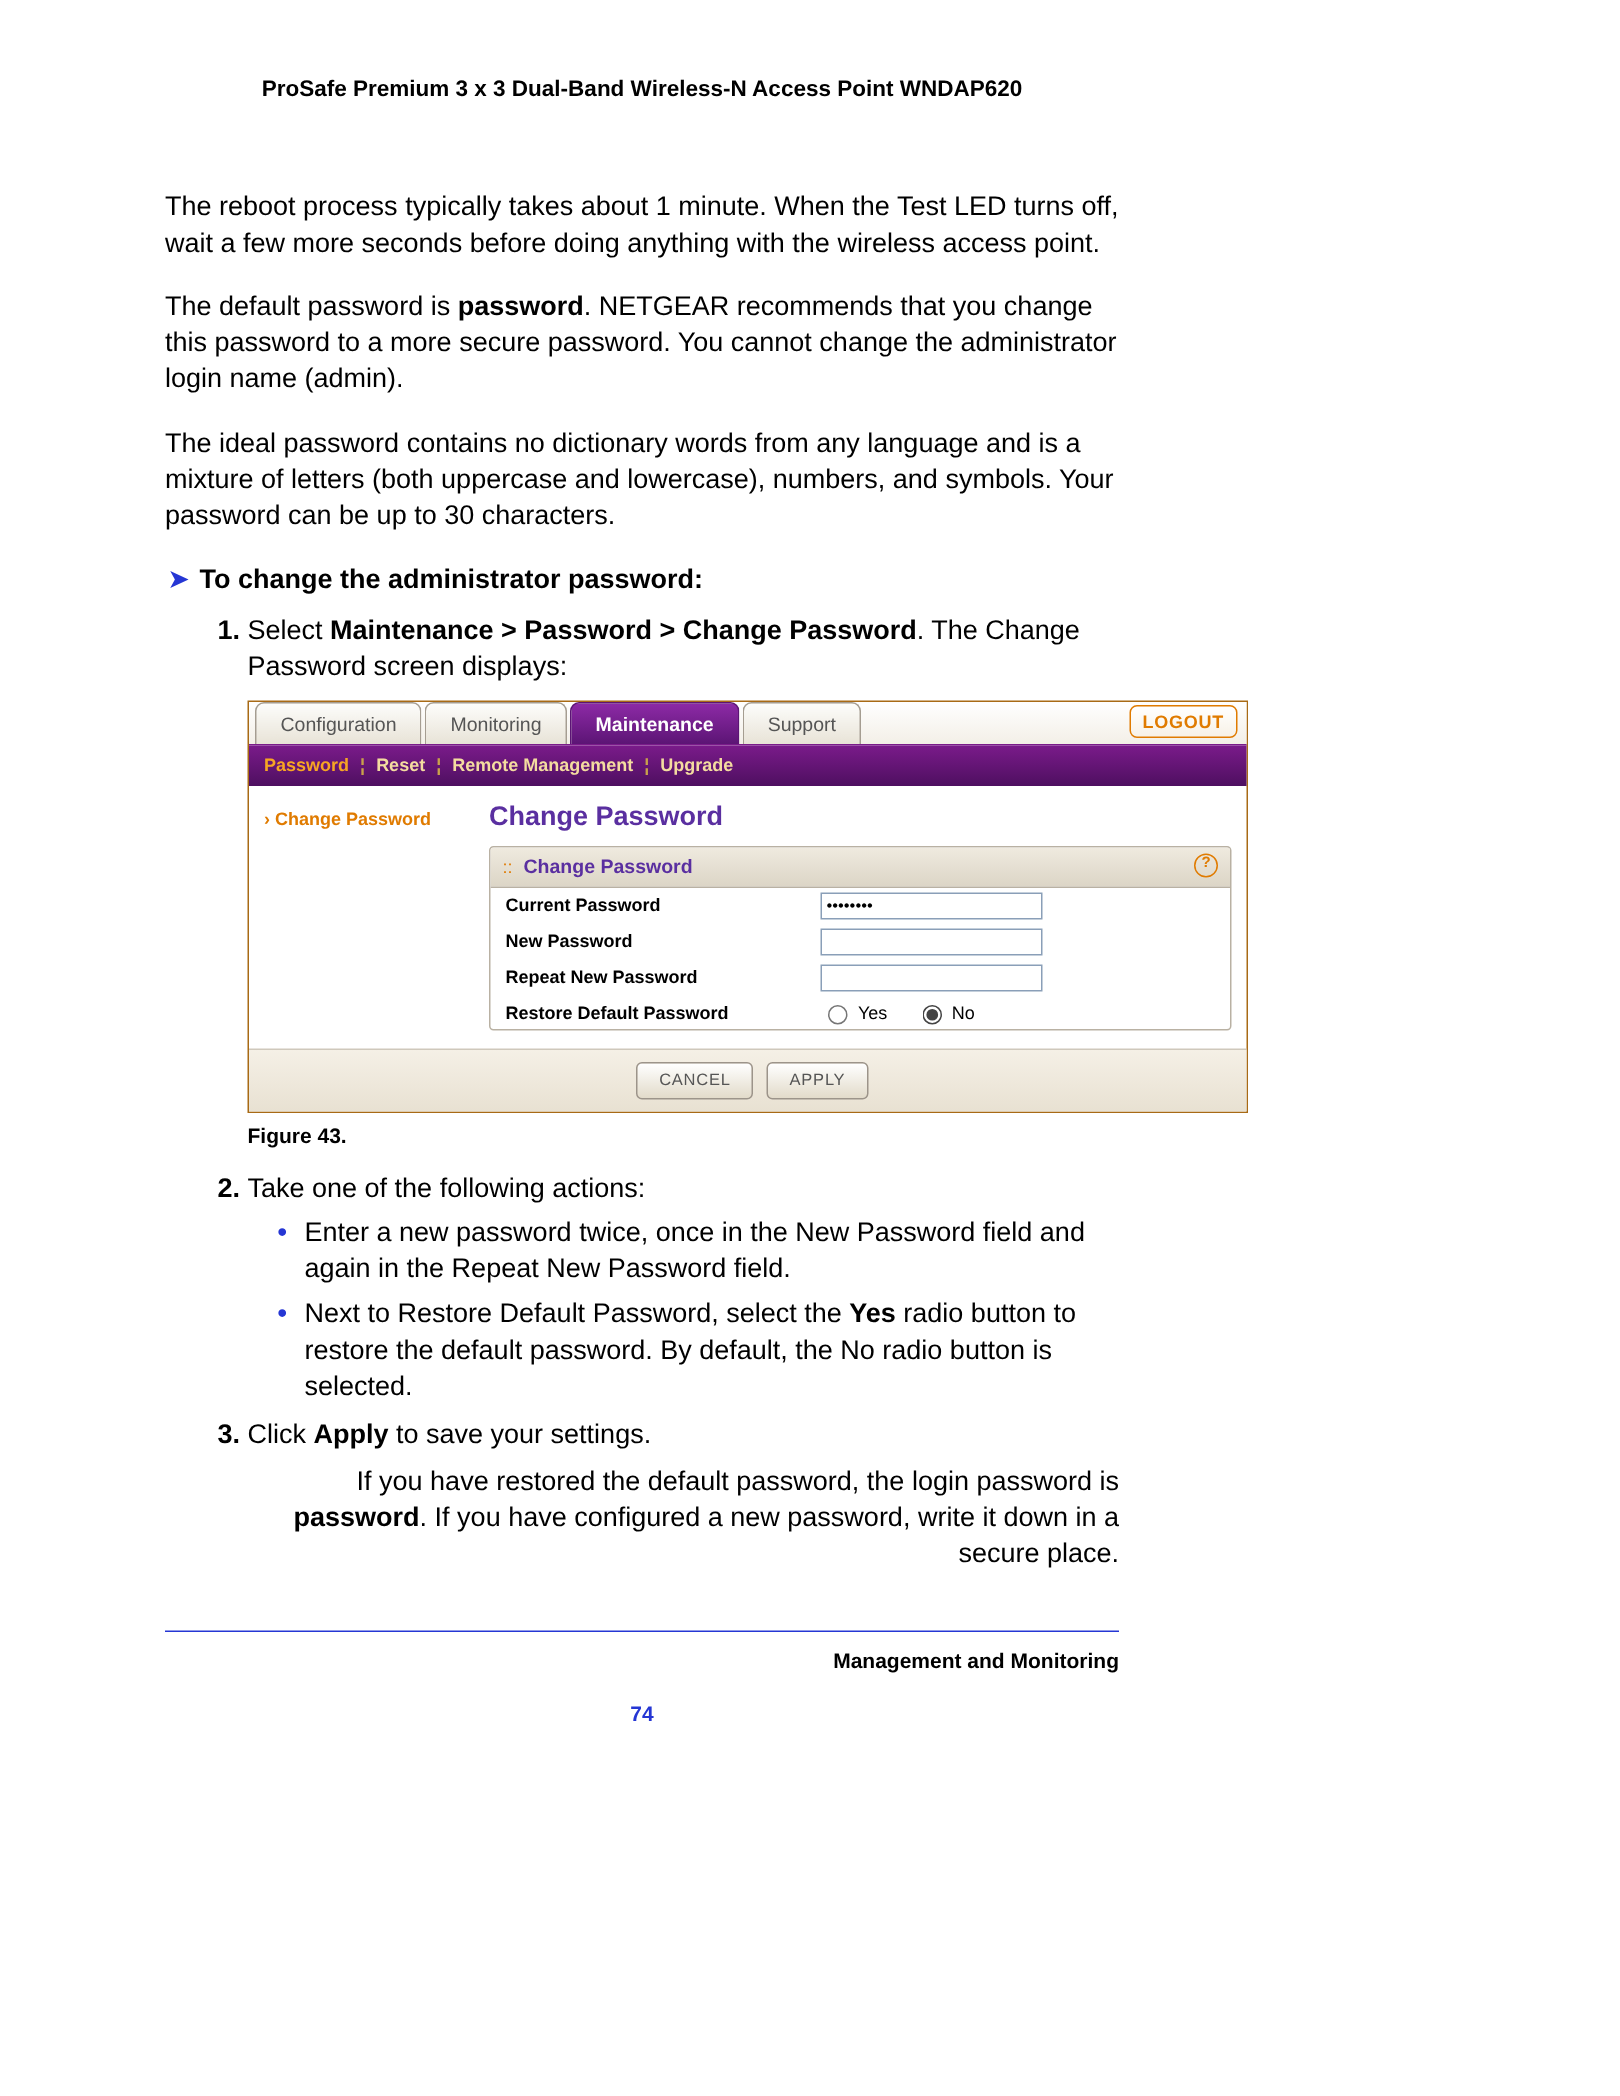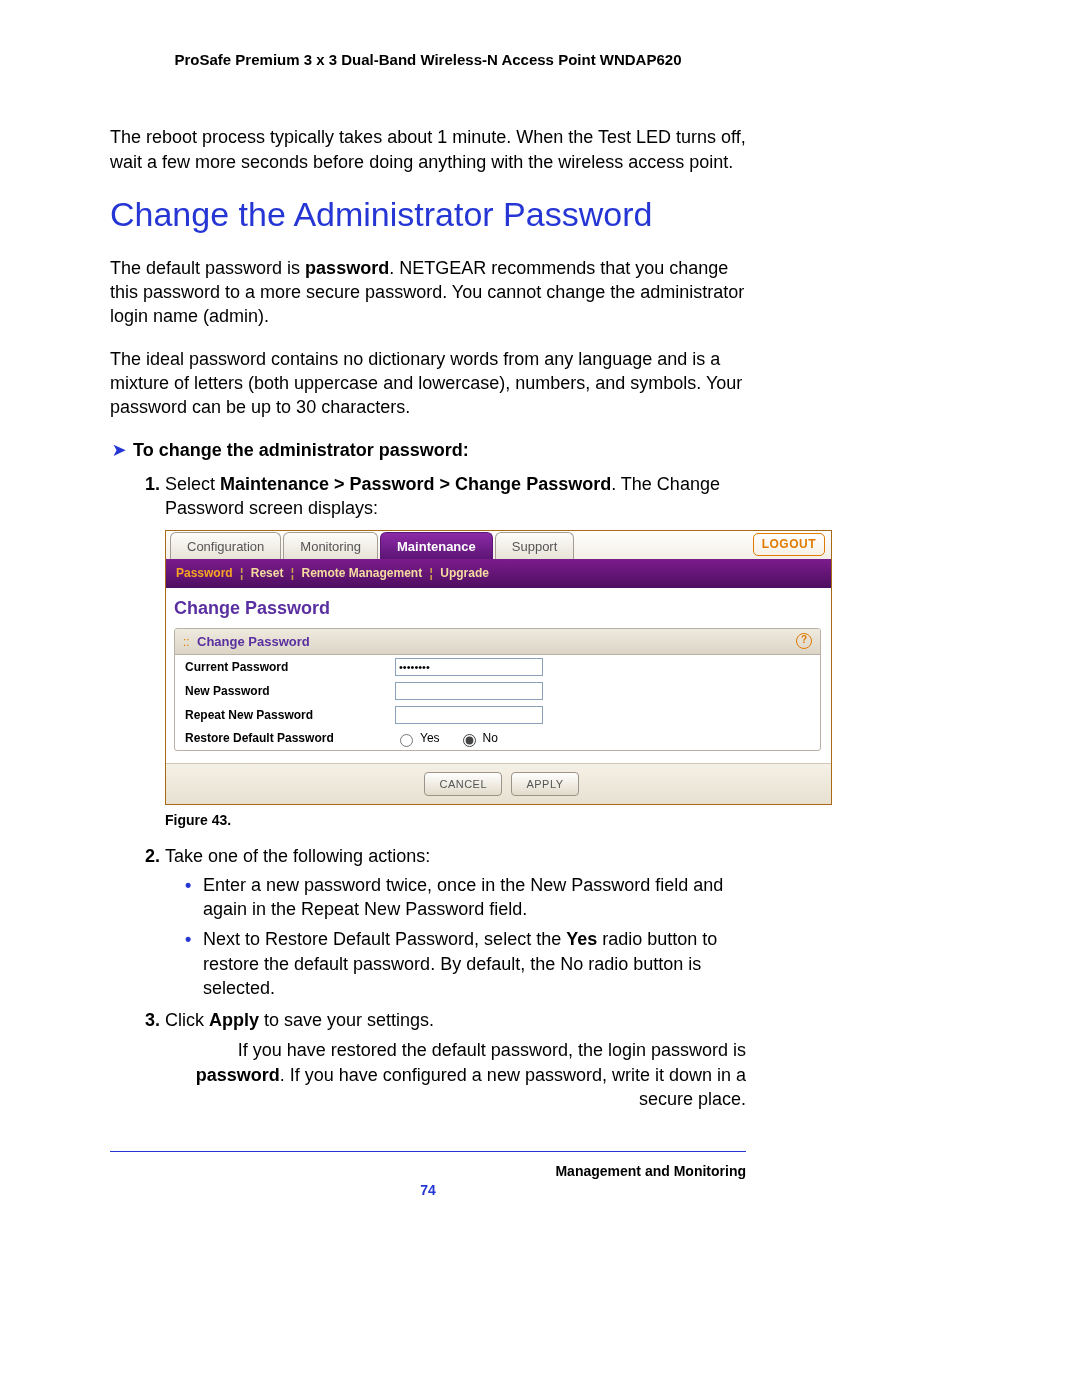--- a/index.html
+++ b/index.html
@@ -218,32 +218,31 @@
     padding: 4px 14px;
     margin-left: 6px;
     letter-spacing: 0.5px;
   }
   .footer-rule {
     border: none;
     border-top: 1px solid #2536d4;
     margin: 40px 0 10px 0;
   }
   .footer1 { text-align: right; font-size: 14px; font-weight: bold; }
-  .footer2 { text-align: center; font-size: 14px; font-weight: bold; color: #2536d4; margin-top: 0;}
+  .footer2 { text-align: center; font-size: 14px; font-weight: bold; color: #2536d4; margin-top: 16px;}
 </style>
 </head>
 <body>
 
 <div class="page">
 
   <div class="doc-header">ProSafe Premium 3 x 3 Dual-Band Wireless-N Access Point WNDAP620</div>
 
   <p class="para body-text">The reboot process typically takes about 1 minute. When the Test LED turns off, wait a few more seconds before doing anything with the wireless access point.</p>
 
-  <h2 class="section-heading">Change the Administrator Password</h2>
 
   <p class="para">
     <span>The default password is </span><strong>password</strong><span>. NETGEAR recommends that you change this password to a more secure password. You cannot change the administrator login name (admin).</span>
   </p>
 
   <p class="para">The ideal password contains no dictionary words from any language and is a mixture of letters (both uppercase and lowercase), numbers, and symbols. Your password can be up to 30 characters.</p>
 
   <div class="proc-head">
     <span class="arrow">➤</span>
     <span class="label">To change the administrator password:</span>
@@ -266,20 +265,26 @@
     <div class="purplebar">
       <span class="pitem active">Password</span>
       <span class="sep">¦</span>
       <span class="pitem">Reset</span>
       <span class="sep">¦</span>
       <span class="pitem">Remote Management</span>
       <span class="sep">¦</span>
       <span class="pitem">Upgrade</span>
     </div>
     <div class="content-row">
+      <div class="sidecol">
+        <div class="side-item">
+          <span>›</span>
+          <span>Change Password</span>
+        </div>
+      </div>
       <div class="maincol">
         <div class="panel-title">Change Password</div>
         <div class="panel">
           <div class="panel-head">
             <span>
               <span class="dots">::</span>
               <span class="label">Change Password</span>
             </span>
             <span class="help-icon">?</span>
           </div>

